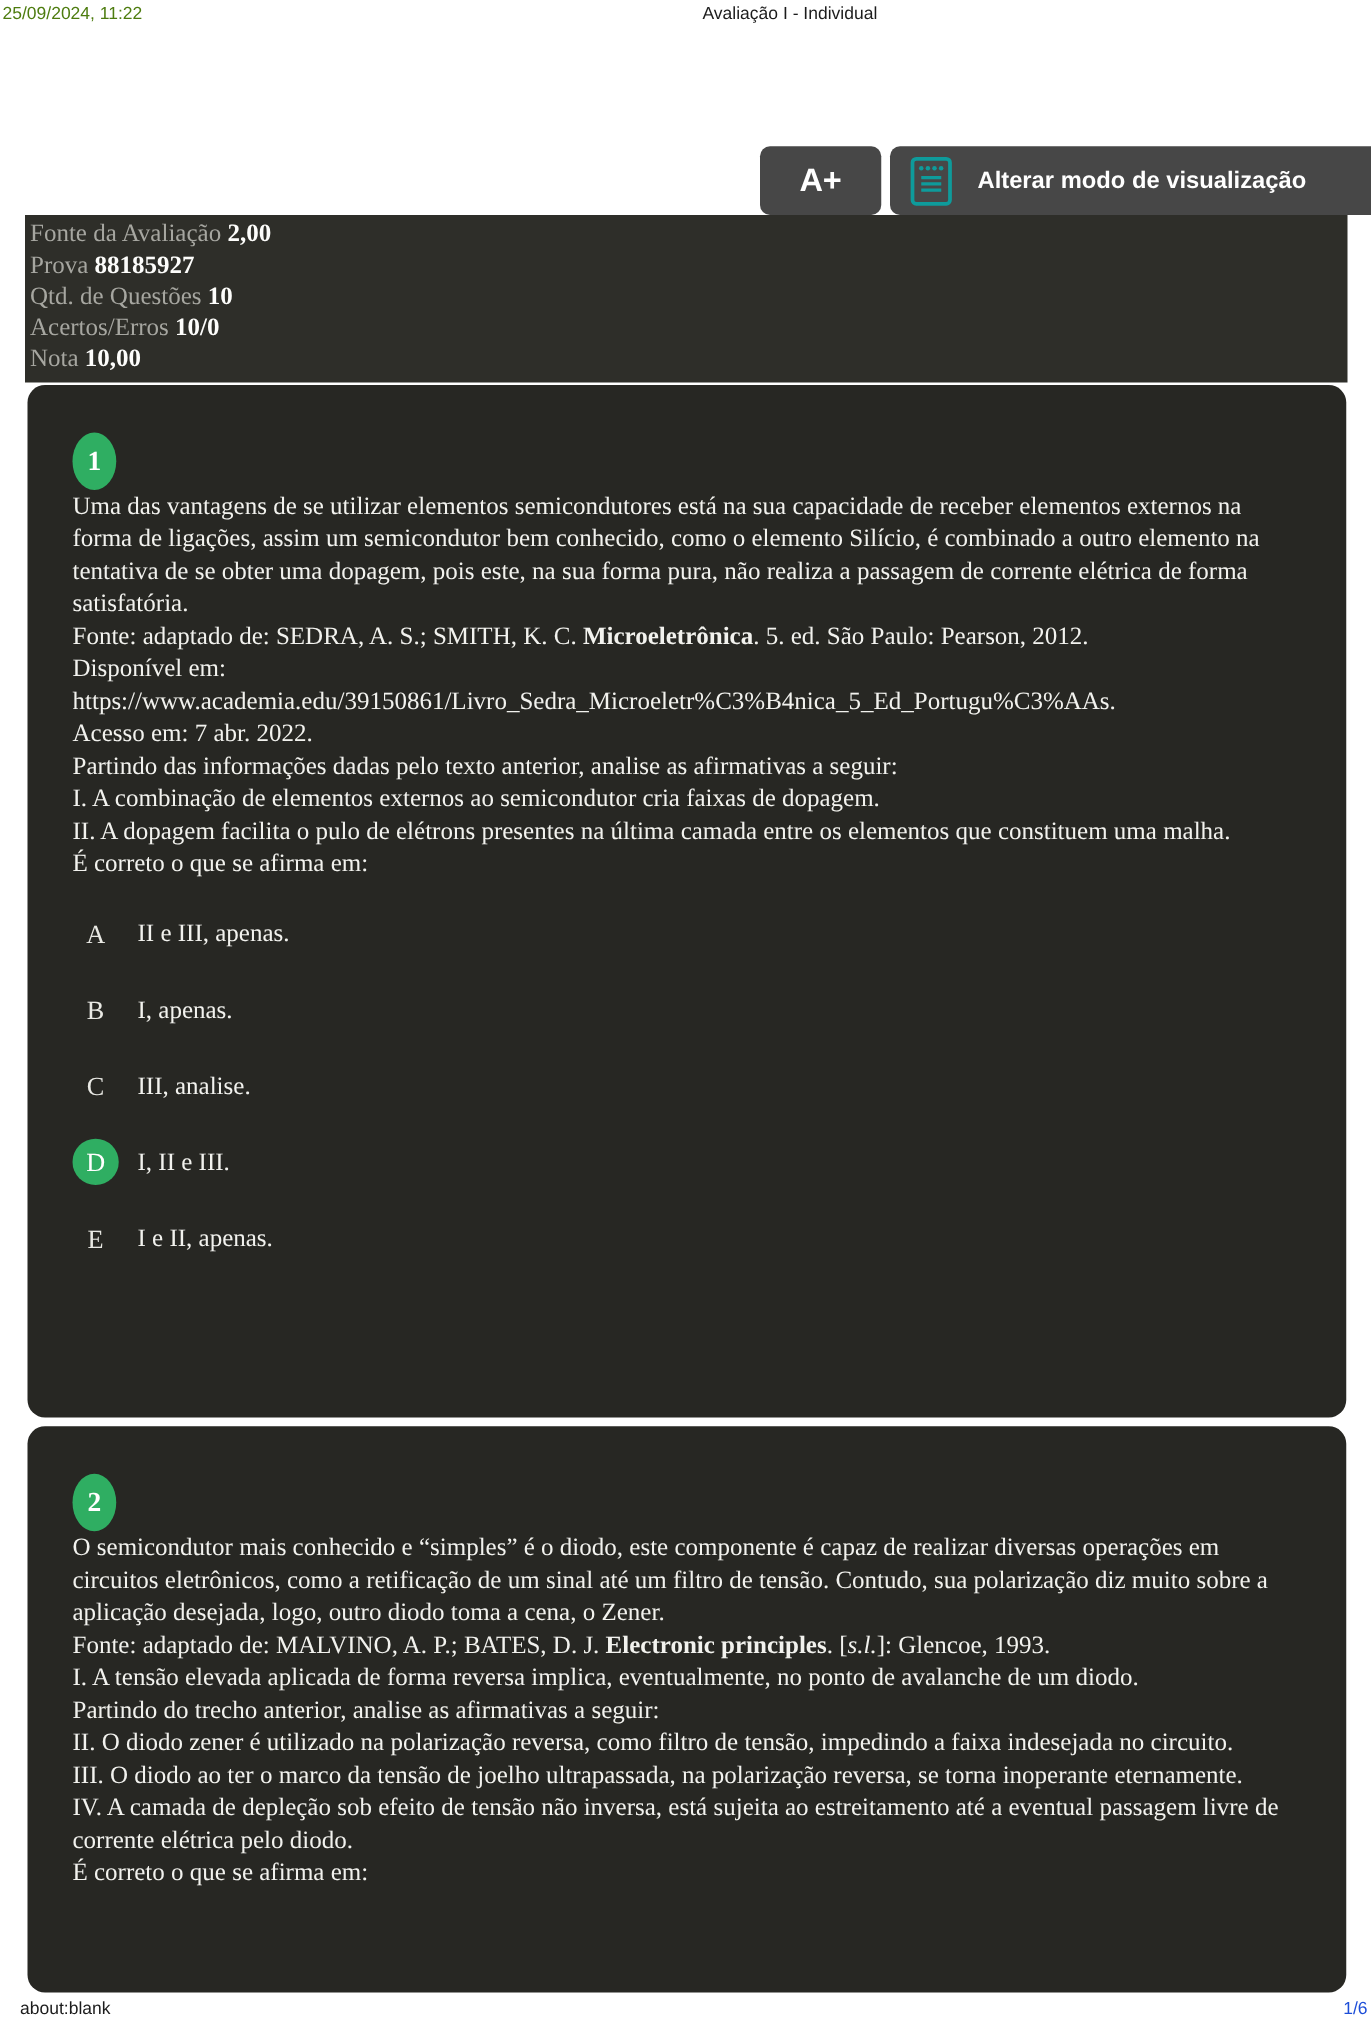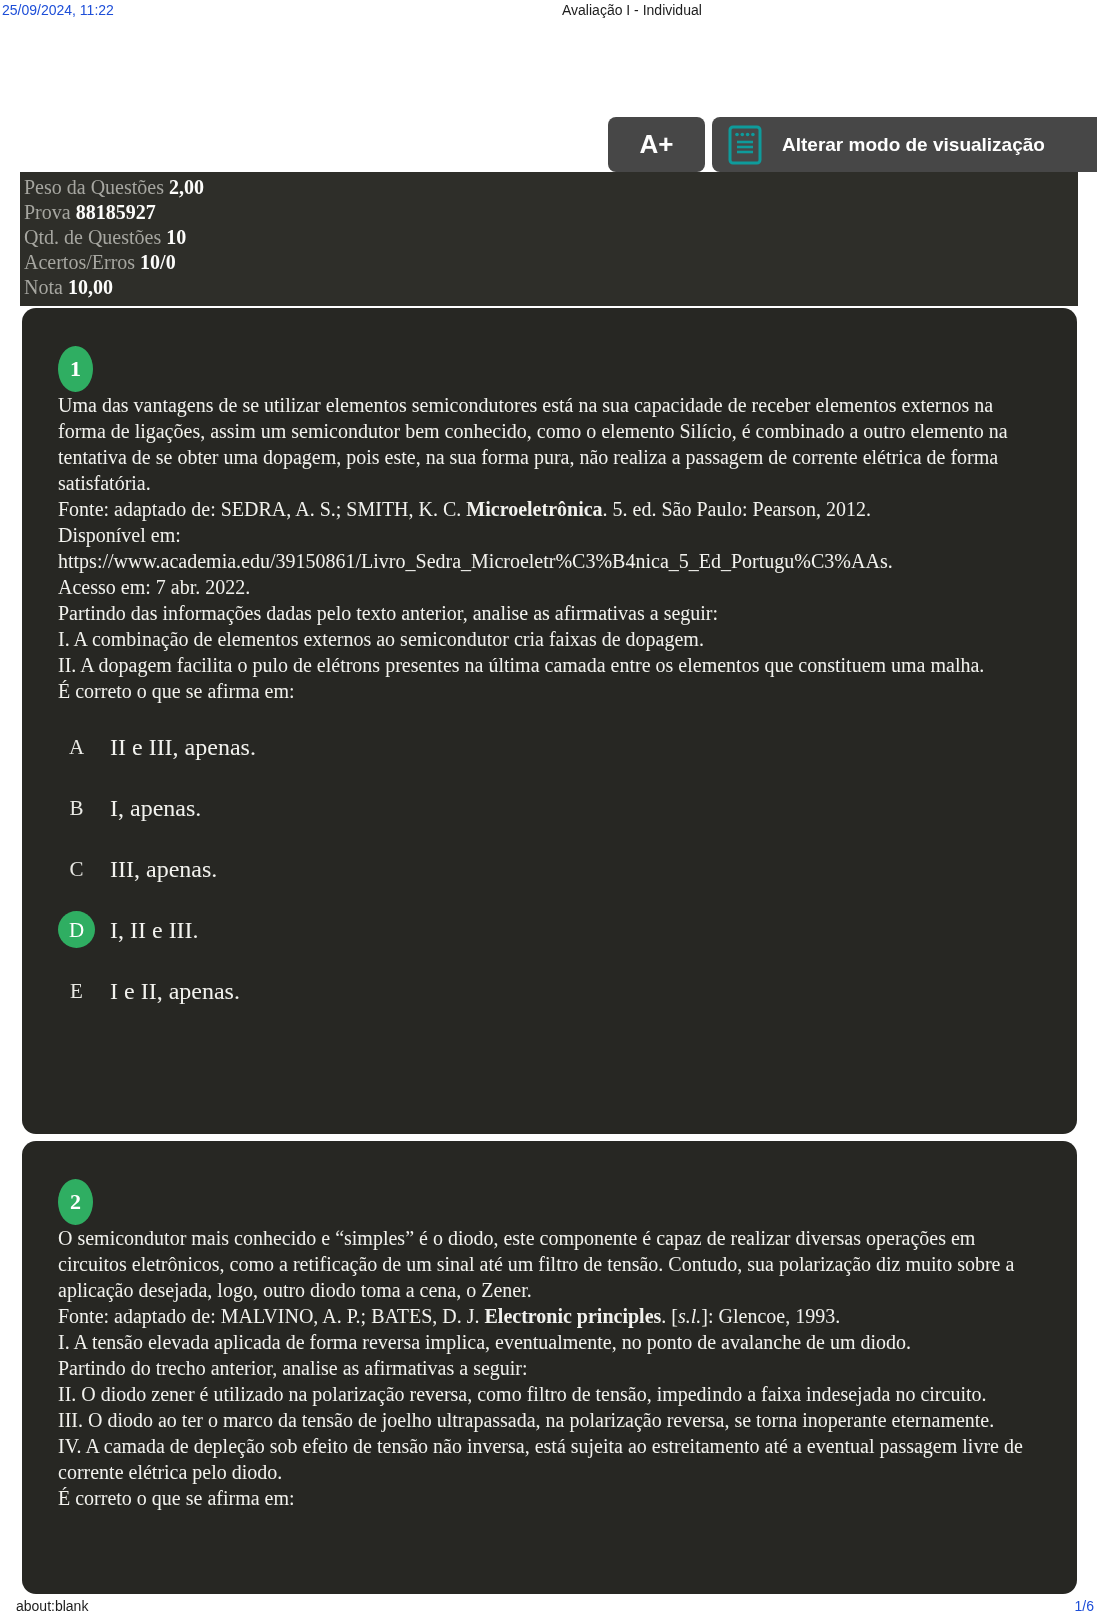--- a/index.html
+++ b/index.html
@@ -2,21 +2,21 @@
 <html lang="pt" style="--accent-green: #2fae62; --card-bg: #272723; --summary-bg: #2e2e29; --button-bg: #474747;"><head>
 <meta charset="utf-8">
 <style>
   html,body { margin:0; padding:0; background:#ffffff; }
   .page {
     position:relative; width:1097px; height:1621px; background:#fff;
     overflow:hidden; font-family:"Liberation Sans", sans-serif;
   }
 
   
-  .ph-left  { position:absolute; top:2px;  left:2px;   font-size:14px; color:#1d4ed8; }
+  .ph-left  { position:absolute; top:2px;  left:2px;   font-size:14px; color:#4d7c0f; }
   .ph-center{ position:absolute; top:2px;  left:562px; font-size:14px; color:#1c1c1c; }
   .pf-left  { position:absolute; top:1598px; left:16px;  font-size:14px; color:#1c1c1c; }
   .pf-right { position:absolute; top:1598px; right:3px; font-size:14px; color:#1d4ed8; }
 
   
   .toolbar { position:absolute; top:117px; left:608px; display:flex; gap:7px; }
   .btn { background:var(--button-bg,#474747); border:none; border-radius:8px; color:#fff; cursor:pointer; }
   .btn-font { width:97px; height:55px; font-size:26px; font-weight:bold;
               font-family:"Liberation Sans",sans-serif; }
   .btn-view { width:432px; height:55px; display:flex; align-items:center; padding:0 0 0 16px;
@@ -52,21 +52,21 @@
   .qpara b { font-weight:bold; }
 
   .opts { margin-top:24px; }
   .opt  { display:flex; align-items:center; height:37px; margin-bottom:24px; }
   .opt-letter {
     width:37px; height:37px; border-radius:50%; margin-right:15px;
     display:flex; align-items:center; justify-content:center;
     font-size:21px; color:#e9e9e4;
   }
   .opt-letter.selected { background:var(--accent-green,#2fae62); color:#fff; }
-  .opt-text { font-size:24px; color:#f2f2ee; }
+  .opt-text { font-size:20px; color:#f2f2ee; }
 </style>
 </head>
 <body>
 
 <div class="page">
 
   <span class="ph-left">25/09/2024, 11:22</span>
   <span class="ph-center">Avaliação I - Individual</span>
 
   <div class="toolbar">
@@ -82,21 +82,21 @@
           <line x1="9" y1="17" x2="25" y2="17"></line>
           <line x1="9" y1="22" x2="25" y2="22"></line>
           <line x1="9" y1="27" x2="25" y2="27"></line>
         </g>
       </svg>
       <span>Alterar modo de visualização</span>
     </button>
   </div>
 
   <div class="summary" id="summary">
-      <div class="summary-row"><span class="label">Peso da Questões </span><span class="value">2,00</span></div>
+      <div class="summary-row"><span class="label">Fonte da Avaliação </span><span class="value">2,00</span></div>
       <div class="summary-row"><span class="label">Prova </span><span class="value">88185927</span></div>
       <div class="summary-row"><span class="label">Qtd. de Questões </span><span class="value">10</span></div>
       <div class="summary-row"><span class="label">Acertos/Erros </span><span class="value">10/0</span></div>
       <div class="summary-row"><span class="label">Nota </span><span class="value">10,00</span></div>
     </div>
 
   <div id="questions">
       <section class="qcard q1">
         <div class="qbadge">1</div>
         <div class="qbody">
@@ -114,21 +114,21 @@
           <div class="opt">
             <div class="opt-letter">A</div>
             <div class="opt-text">II e III, apenas.</div>
           </div>
           <div class="opt">
             <div class="opt-letter">B</div>
             <div class="opt-text">I, apenas.</div>
           </div>
           <div class="opt">
             <div class="opt-letter">C</div>
-            <div class="opt-text">III, apenas.</div>
+            <div class="opt-text">III, analise.</div>
           </div>
           <div class="opt">
             <div class="opt-letter selected">D</div>
             <div class="opt-text">I, II e III.</div>
           </div>
           <div class="opt">
             <div class="opt-letter">E</div>
             <div class="opt-text">I e II, apenas.</div>
           </div>
         </div>

